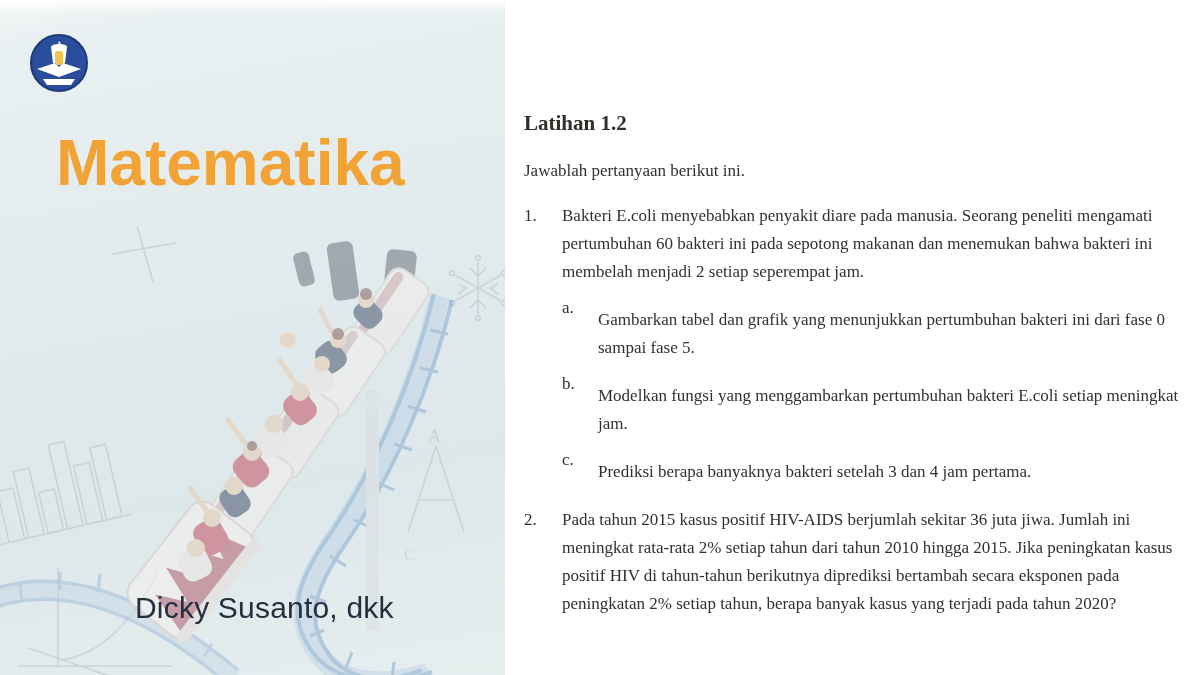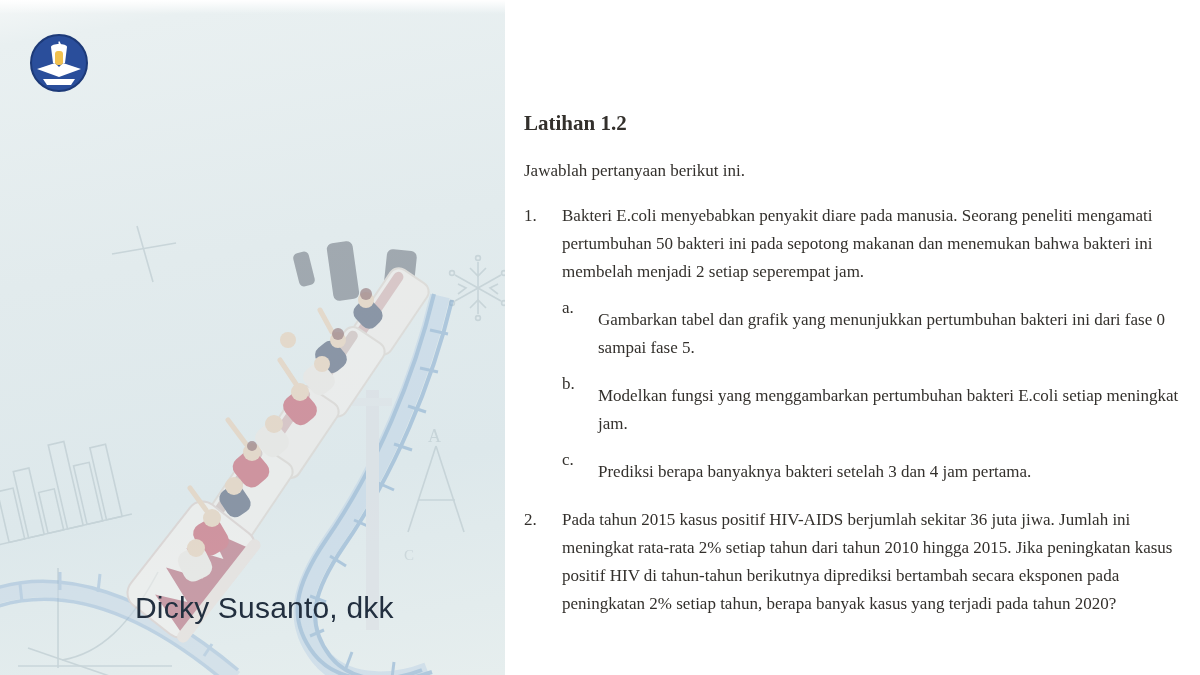--- a/index.html
+++ b/index.html
@@ -218,33 +218,34 @@
       <circle cx="30" cy="30" r="28" fill="#2a4e9b"></circle>
       <circle cx="30" cy="30" r="28" fill="none" stroke="#1d3a78" stroke-width="2"></circle>
       <path d="M8 36 L26 30 L30 34 L34 30 L52 36 L30 44 Z" fill="#ffffff"></path>
       <path d="M22 14 C 22 10, 38 10, 38 14 L36 30 L24 30 Z" fill="#ffffff"></path>
       <rect x="26" y="18" width="8" height="14" rx="3" fill="#f2c14e"></rect>
       <path d="M30 8 C 28 11, 32 12, 30 15 C 33 13, 32 10, 30 8 Z" fill="#ffffff"></path>
       <path d="M14 46 L46 46 L42 52 L18 52 Z" fill="#ffffff"></path>
     </svg>
 
 
+    <div class="book-title">Matematika</div>
     <div class="book-author">Dicky Susanto, dkk</div>
   </div>
 
   <div class="page">
     <div class="page-inner">
 
       <h1 class="ex-heading">Latihan 1.2</h1>
       <p class="ex-intro">Jawablah pertanyaan berikut ini.</p>
 
       <div class="q-item">
         <div class="q-num">1.</div>
         <div class="q-body">
-          <div class="q-text">Bakteri E.coli menyebabkan penyakit diare pada manusia. Seorang peneliti mengamati pertumbuhan 50 bakteri ini pada sepotong makanan dan menemukan bahwa bakteri ini membelah menjadi 2 setiap seperempat jam.</div>
+          <div class="q-text">Bakteri E.coli menyebabkan penyakit diare pada manusia. Seorang peneliti mengamati pertumbuhan 60 bakteri ini pada sepotong makanan dan menemukan bahwa bakteri ini membelah menjadi 2 setiap seperempat jam.</div>
           <div class="sub-list">
             <div class="sub-item">
               <div class="sub-letter">a.</div>
               <div class="sub-text">Gambarkan tabel dan grafik yang menunjukkan pertumbuhan bakteri ini dari fase 0 sampai fase 5.</div>
             </div>
             <div class="sub-item">
               <div class="sub-letter">b.</div>
               <div class="sub-text">Modelkan fungsi yang menggambarkan pertumbuhan bakteri E.coli setiap meningkat jam.</div>
             </div>
             <div class="sub-item">

